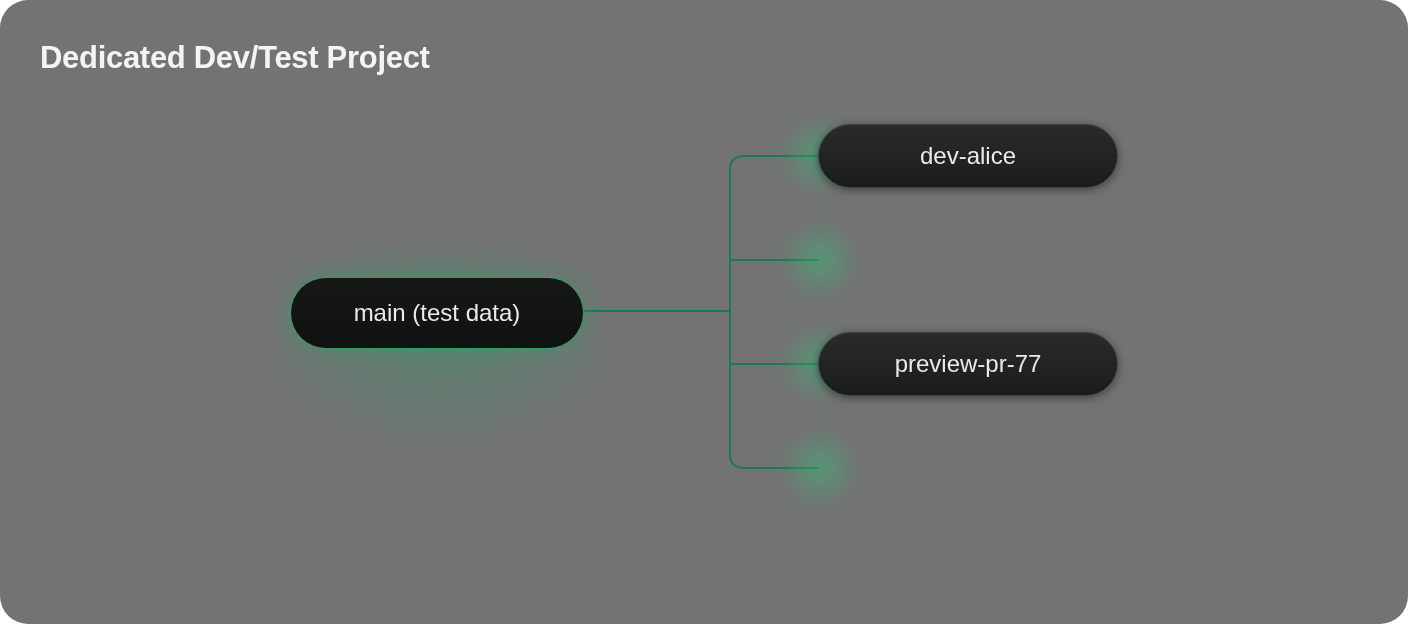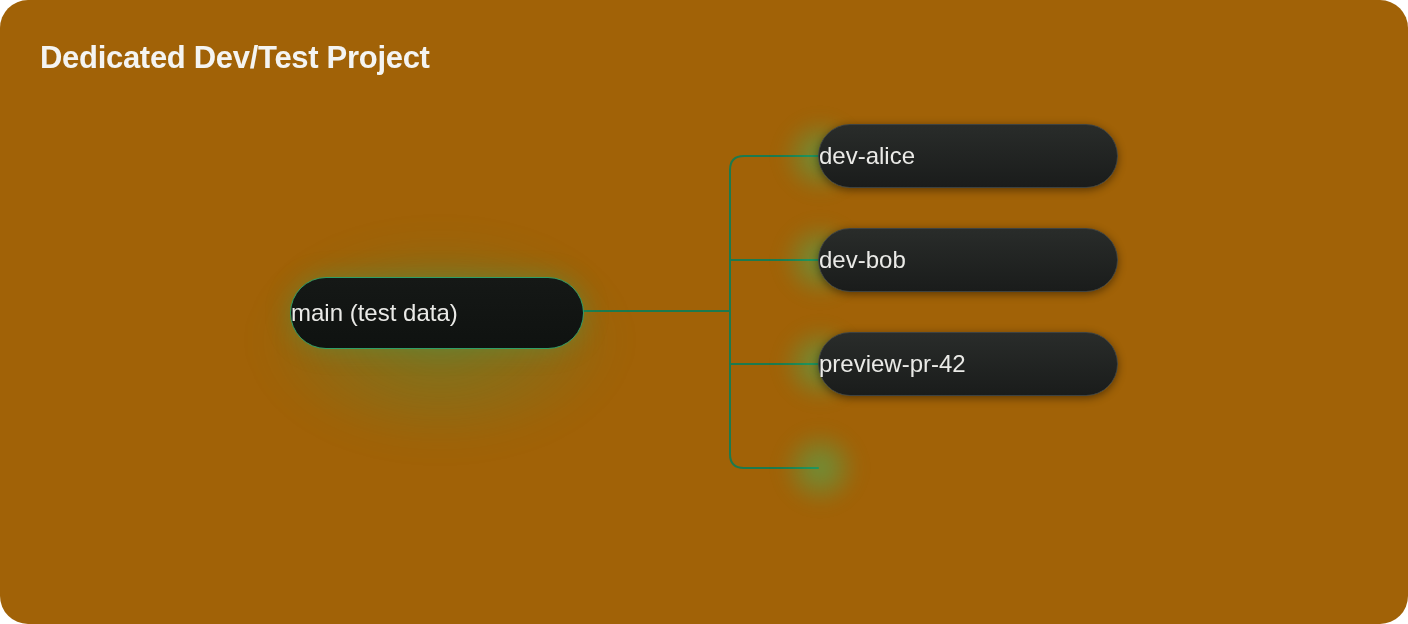--- a/index.html
+++ b/index.html
@@ -5,21 +5,21 @@
   html, body {
     margin: 0;
     padding: 0;
     background: #ffffff;
     font-family: "Liberation Sans", sans-serif;
   }
   .card {
     position: relative;
     width: 1408px;
     height: 624px;
-    background: #a16207;
+    background: #737373;
     border-radius: 28px;
     overflow: hidden;
   }
   .page-title {
     position: absolute;
     left: 40px;
     top: 40px;
     margin: 0;
     font-size: 31px;
     font-weight: 700;
@@ -41,21 +41,21 @@
   .connector-path {
     fill: none;
     stroke: #1b7a4f;
     stroke-width: 2;
     stroke-linecap: round;
   }
   .node {
     position: absolute;
     display: flex;
     align-items: center;
-    justify-content: flex-start;
+    justify-content: center;
     border-radius: 40px;
     font-size: 24px;
     color: #eaeae7;
     white-space: nowrap;
     box-sizing: border-box;
   }
   .node-main {
     left: 290px;
     top: 277px;
     width: 294px;
@@ -115,23 +115,20 @@
     <div class="glow junction-glow" style="top: 428px;"></div>
 
     <div class="node node-main">
       <span>main (test data)</span>
     </div>
 
     <div class="node node-child" style="top: 124px;">
       <span>dev-alice</span>
     </div>
 
-    <div class="node node-child" style="top: 228px;">
-      <span>dev-bob</span>
-    </div>
 
     <div class="node node-child" style="top: 332px;">
-      <span>preview-pr-42</span>
+      <span>preview-pr-77</span>
     </div>
 
 
   </div>
 </div>
 
 </body></html>

